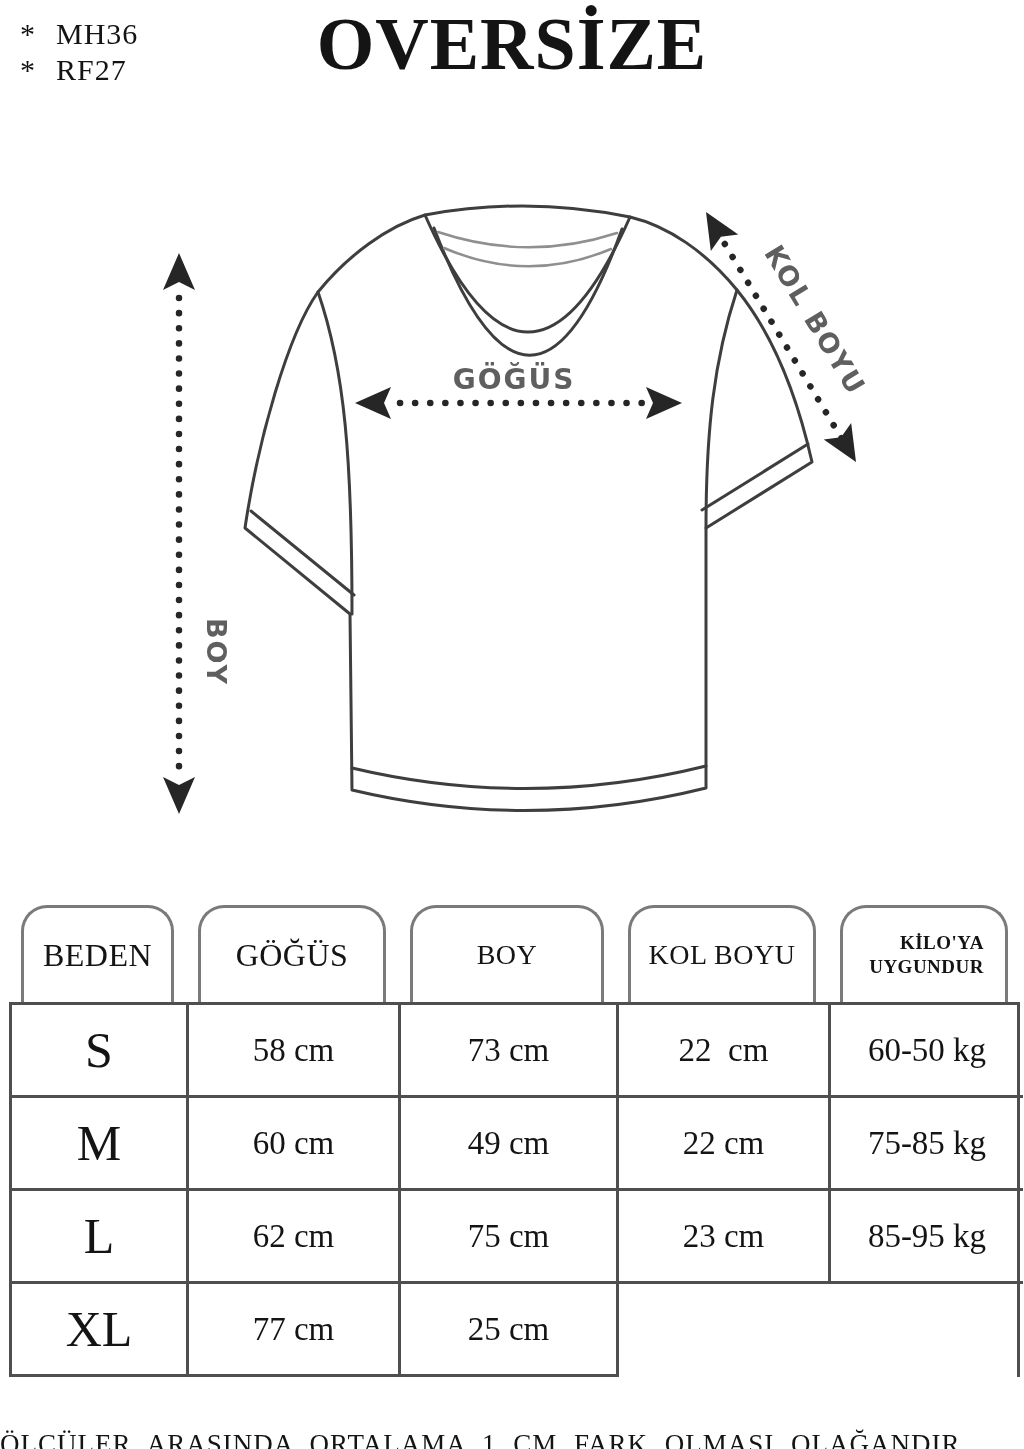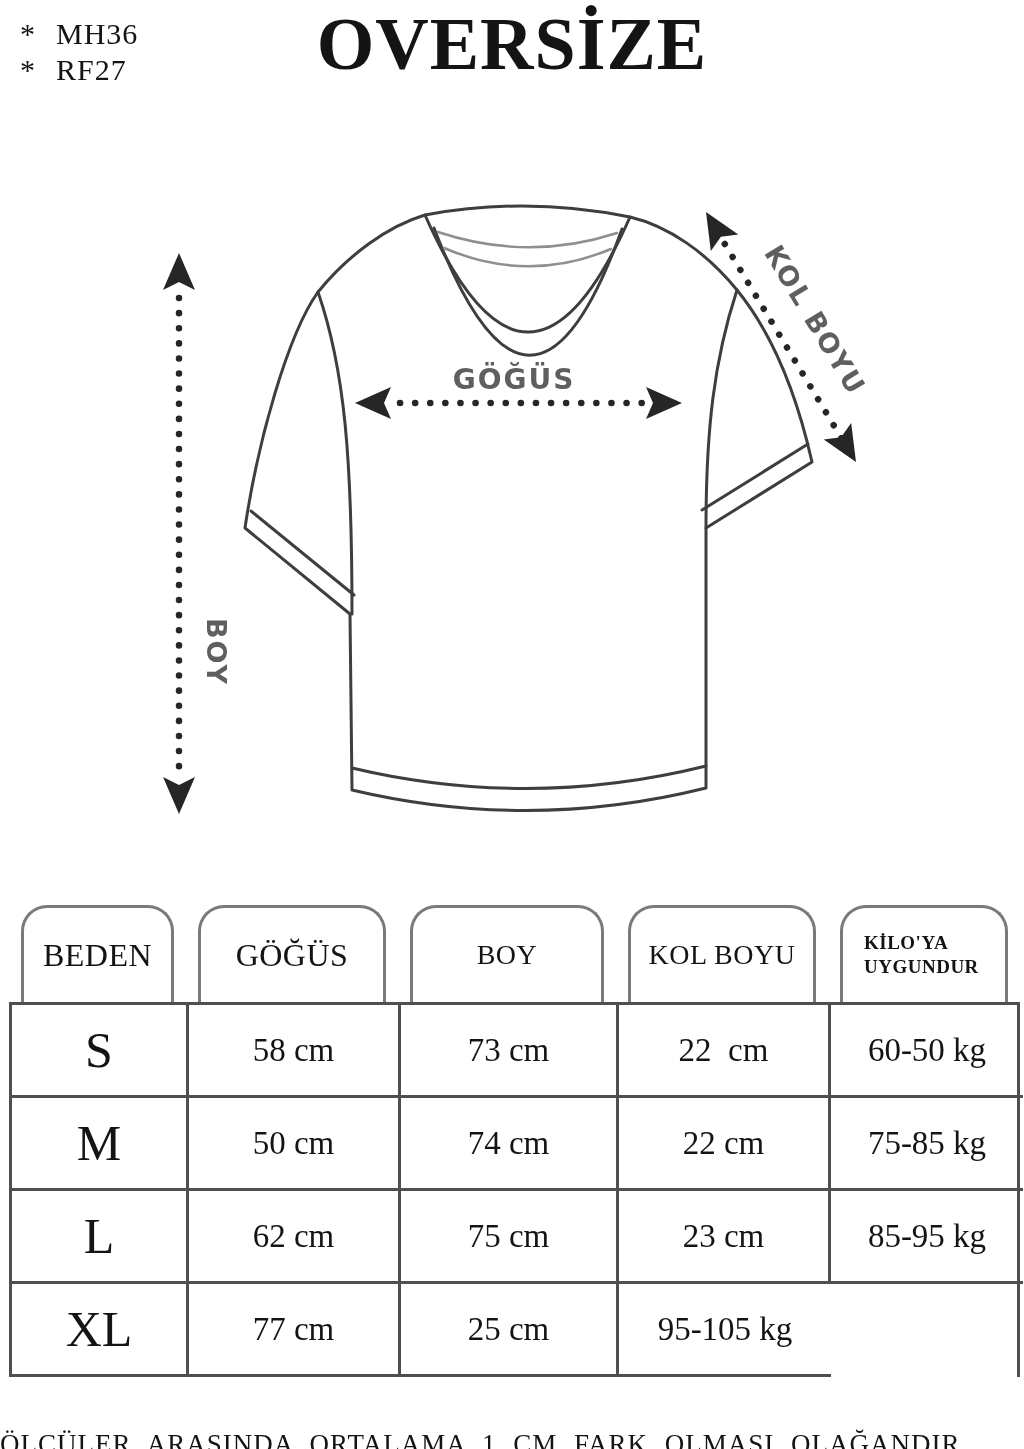--- a/index.html
+++ b/index.html
@@ -44,21 +44,21 @@
     grid-template-columns: 177px 212px 218px 212px 192px;
     border-bottom: 3px solid #4f4f4f;
   }
   .tab {
     margin: 0 12px;
     height: 97px;
     border: 3px solid #7a7a7a;
     border-bottom: none;
     border-radius: 26px 26px 0 0;
     display: flex; align-items: center; justify-content: center;
-    text-align: left;
+    text-align: right;
     font-size: 32px;
     letter-spacing: 0.5px;
   }
   .tab.small { font-size: 19px; line-height: 1.25; font-weight: bold; }
   .tab.small .wrap { max-width: 120px; }
   .tab.mid { font-size: 28px; }
   .tbody {
     display: grid;
     grid-template-columns: 177px 212px 218px 212px 192px;
     border-left: 3px solid #4f4f4f;
@@ -175,33 +175,32 @@
     </div>
     <div class="tbody">
 
       <div class="cell size">S</div>
       <div class="cell">58 cm</div>
       <div class="cell">73 cm</div>
       <div class="cell">22  cm</div>
       <div class="cell last-col">60-50 kg</div>
 
       <div class="cell size">M</div>
-      <div class="cell">50 cm</div>
-      <div class="cell">74 cm</div>
+      <div class="cell">60 cm</div>
+      <div class="cell">49 cm</div>
       <div class="cell">22 cm</div>
       <div class="cell last-col">75-85 kg</div>
 
       <div class="cell size">L</div>
       <div class="cell">62 cm</div>
       <div class="cell">75 cm</div>
       <div class="cell">23 cm</div>
       <div class="cell last-col">85-95 kg</div>
 
       <div class="cell size">XL</div>
       <div class="cell">77 cm</div>
       <div class="cell">25 cm</div>
-      <div class="cell last-col">95-105 kg</div>
     </div>
   </div>
 
   <div class="footnote">ÖLÇÜLER ARASINDA ORTALAMA 1 CM FARK OLMASI OLAĞANDIR.</div>
 
 </div>
 
 </body></html>

